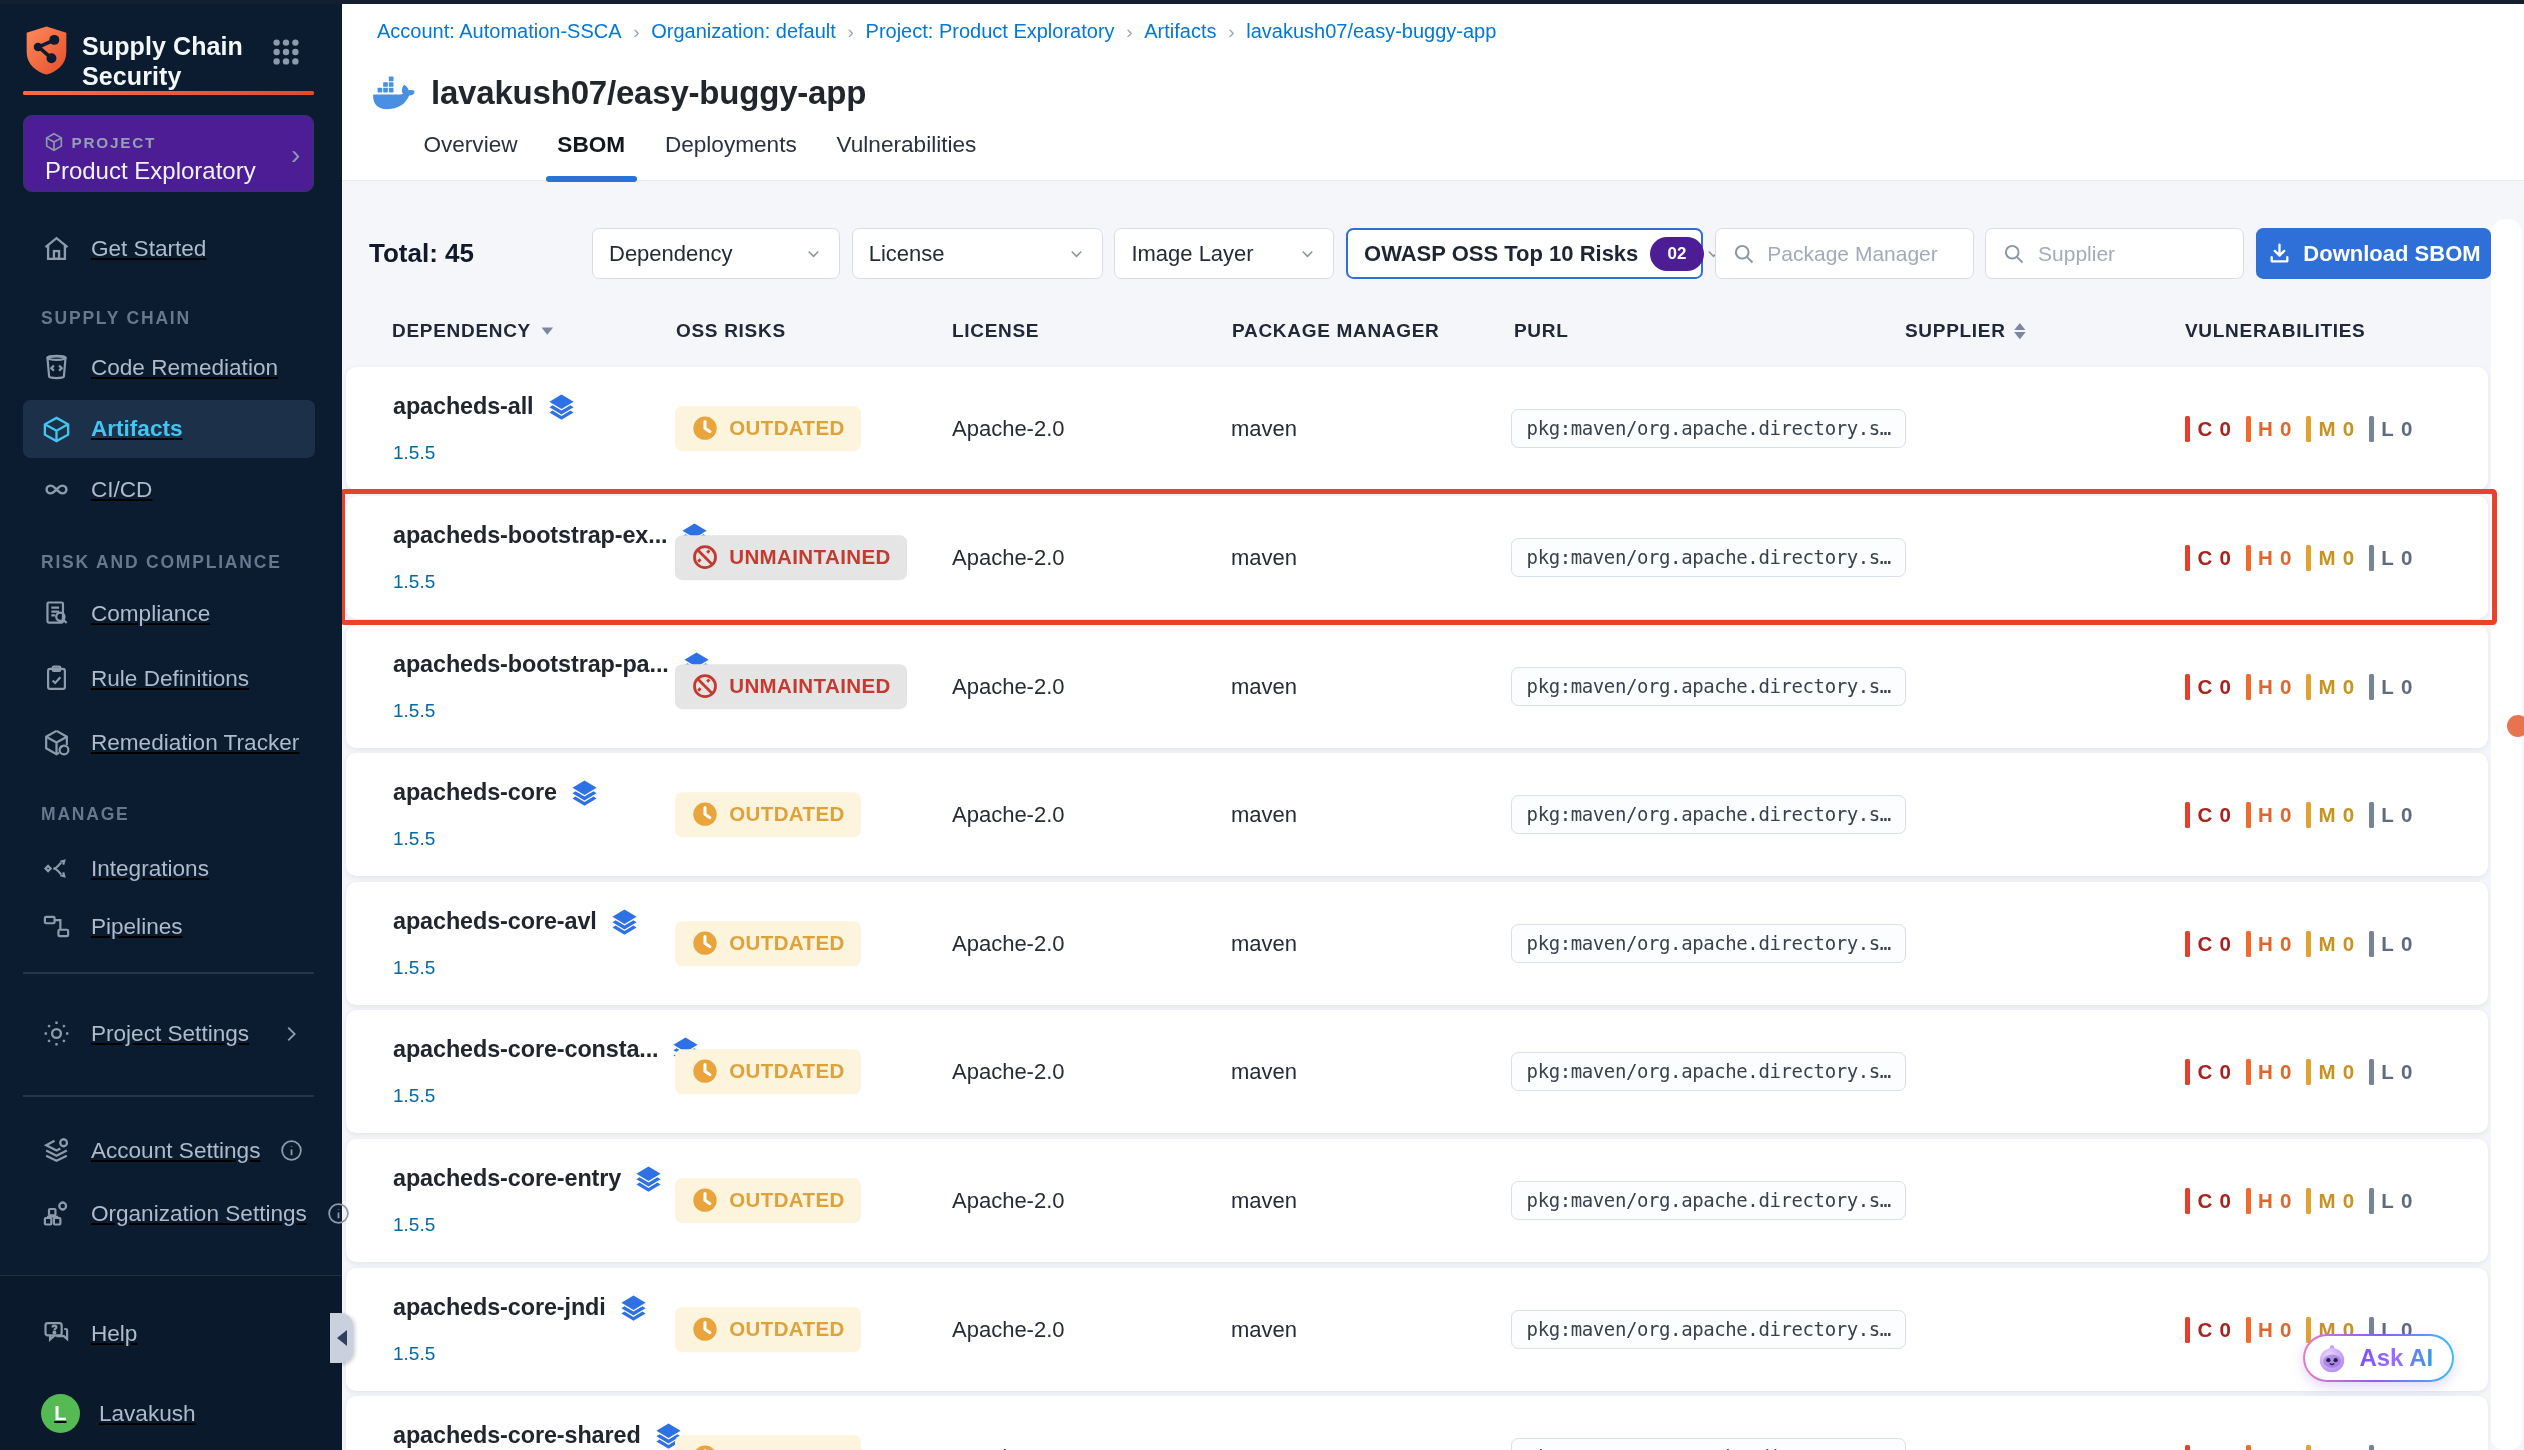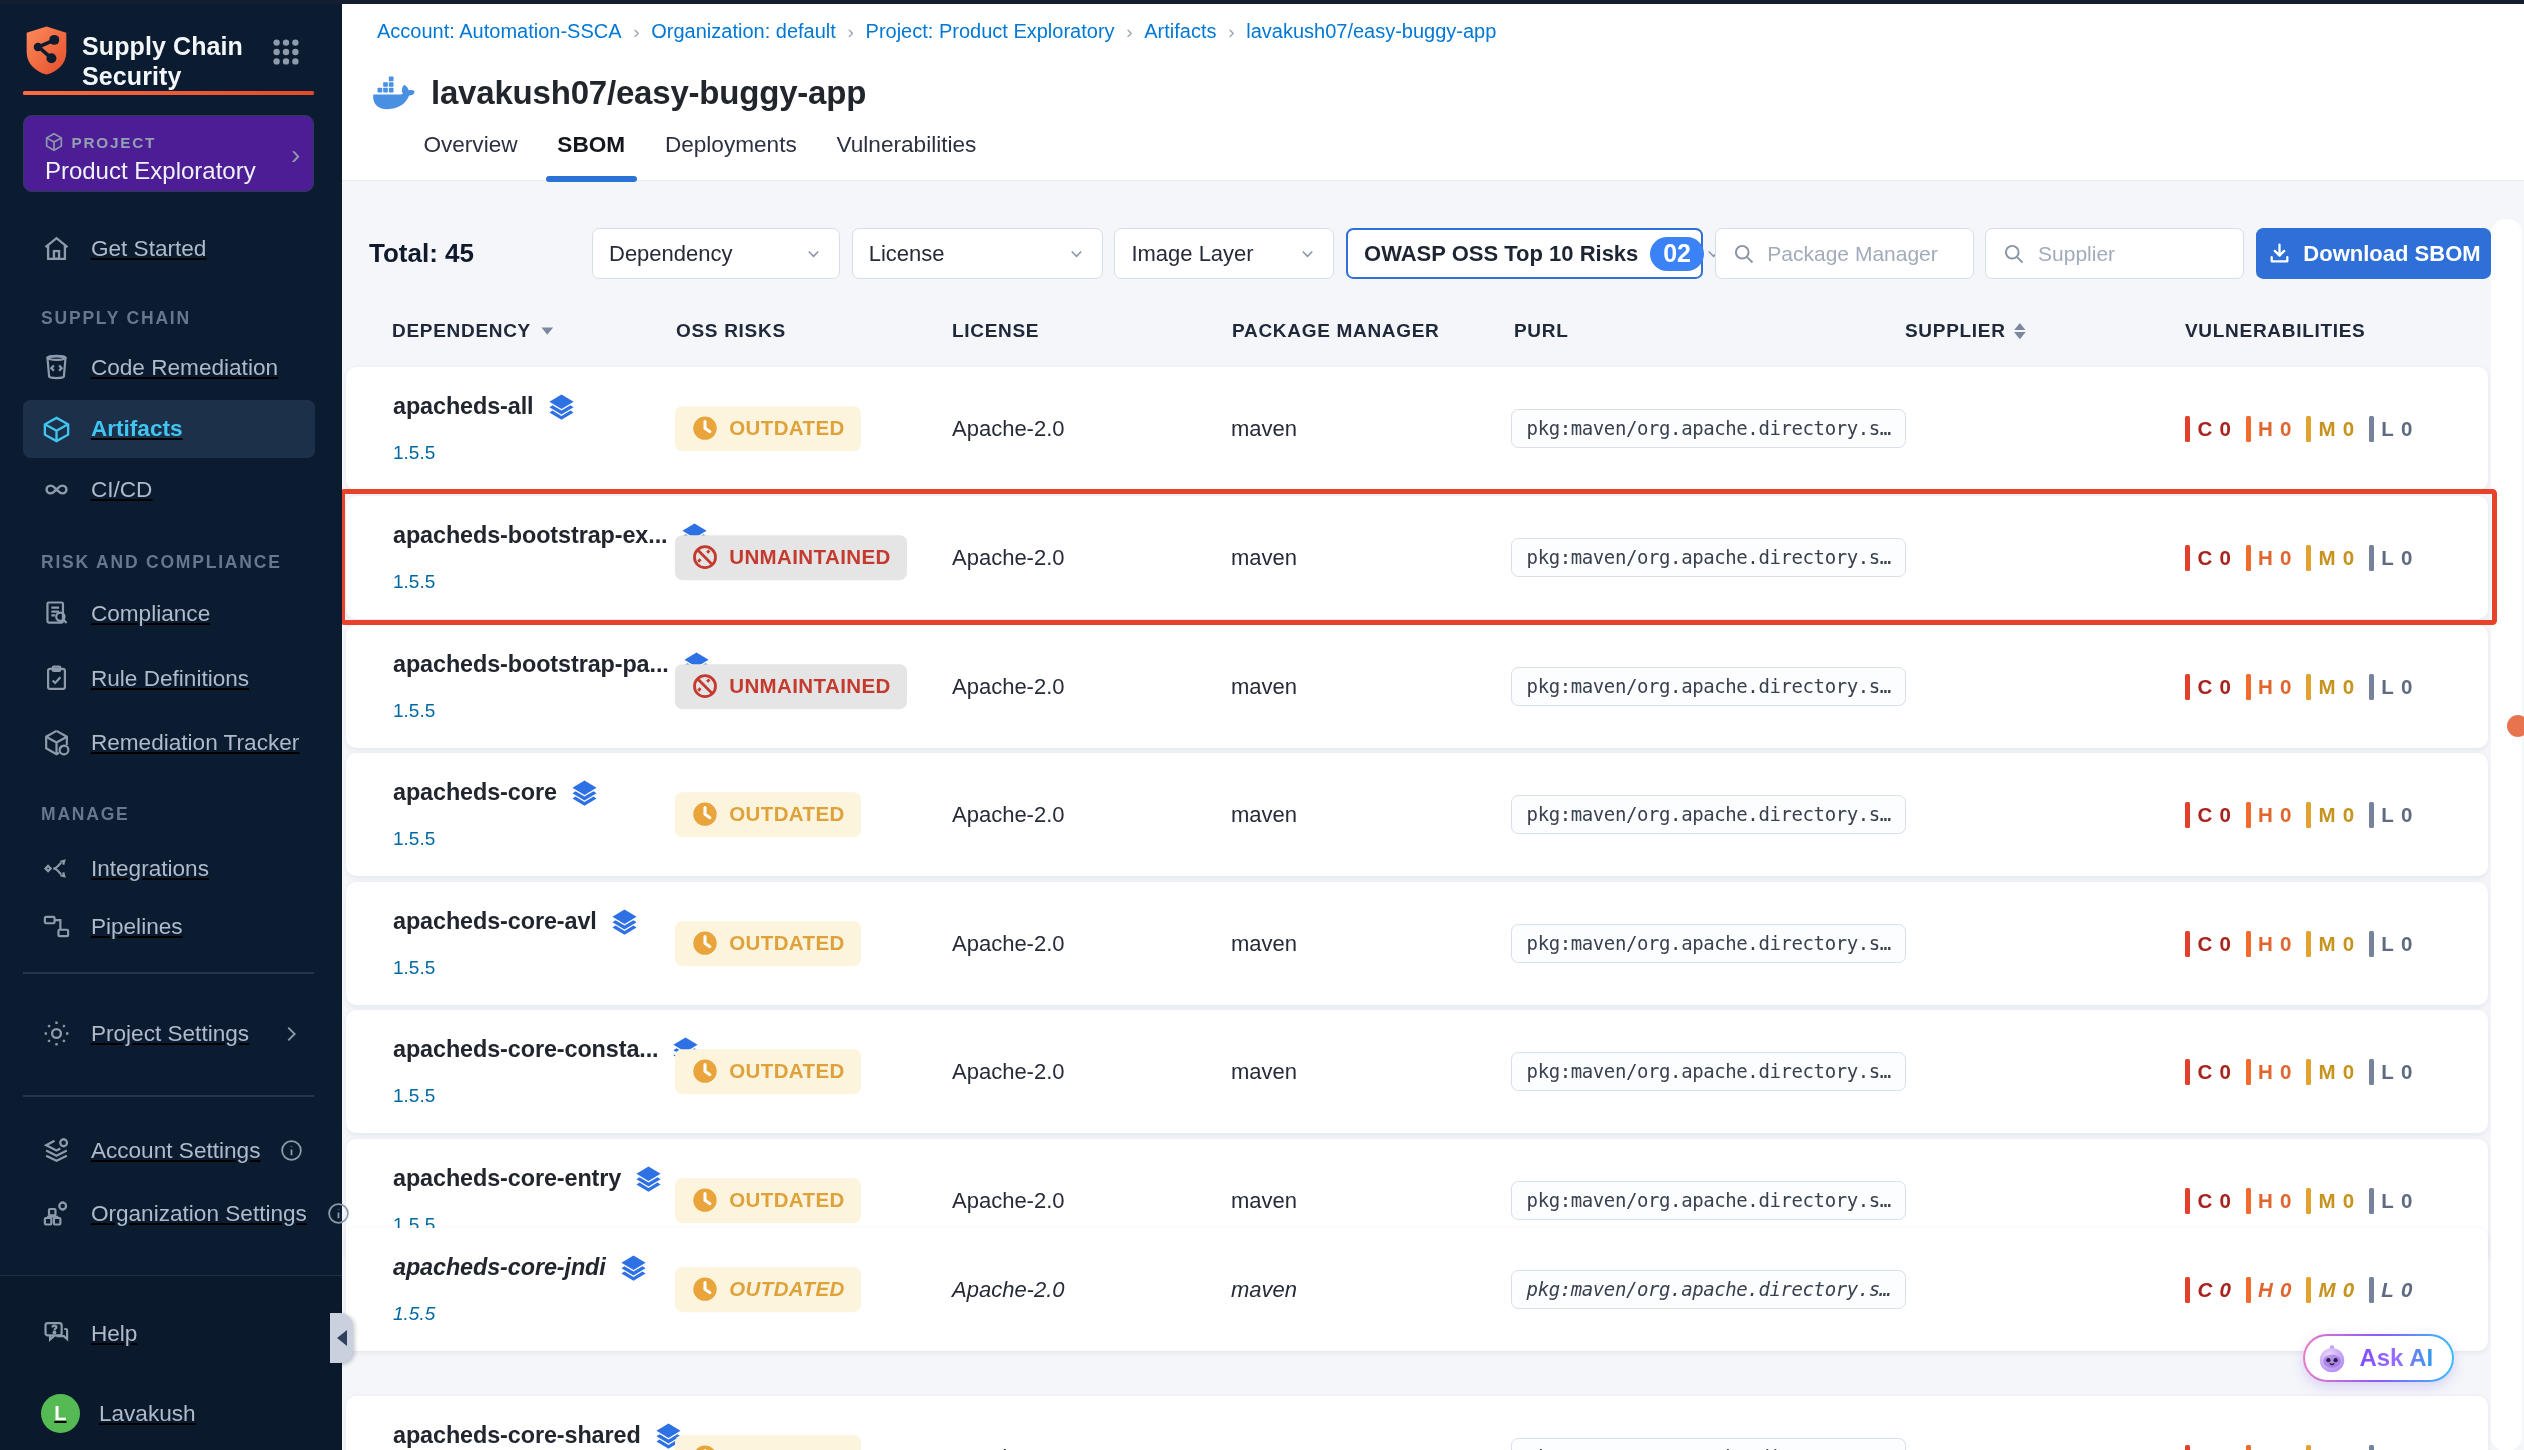--- a/index.html
+++ b/index.html
@@ -44,21 +44,21 @@
   .tab.active::after{content:'';position:absolute;left:-7.3px;right:-7.3px;bottom:-1.5px;height:5.8px;border-radius:3.7px;background:#2b72d7;}
 
   
   .total{position:absolute;left:369px;top:238px;font-size:26px;font-weight:700;color:#101a2c;z-index:5;}
   .filters{position:absolute;left:592px;top:228px;height:51px;display:flex;gap:11.7px;z-index:5;}
   .fbox{height:51px;background:#fff;border:1.5px solid #d7dde6;border-radius:7.3px;display:flex;align-items:center;padding:0 16px;font-size:22px;color:#252b37;}
   .select-box{justify-content:space-between;cursor:pointer;}
   .sel-dep{width:248px}.sel-lic{width:251px}.sel-img{width:220px}
   .owasp{width:357px;border:2.2px solid #2f6fd8;cursor:pointer;}
   .owasp .olbl{font-weight:700;color:#1d2433;white-space:nowrap;}
-  .count-pill{margin-left:11.7px;min-width:54px;height:34px;border-radius:730px;background:#3b82f6;color:#fff;font-size:25px;font-weight:700;display:flex;align-items:center;justify-content:center;padding:0 11.7px;}
+  .count-pill{margin-left:11.7px;min-width:54px;height:34px;border-radius:730px;background:#4c1d95;color:#fff;font-size:17px;font-weight:700;display:flex;align-items:center;justify-content:center;padding:0 11.7px;}
   .owasp .chev{margin-left:auto;}
   .search-box{gap:10.2px;}
   .sb-pm{width:259px}.sb-sup{width:259px}
   .search-box input{border:none;outline:none;background:transparent;font-size:21px;color:#2a3240;width:100%;}
   .search-box input::placeholder{color:#a2abba;}
   .download-btn{width:235px;height:51px;background:#2f6fd8;border:none;border-radius:7.3px;display:flex;align-items:center;justify-content:center;gap:11.7px;color:#fff;font-size:22px;font-weight:700;cursor:pointer;}
 
   
   .thead{position:absolute;top:320px;left:0;right:0;height:26px;z-index:4;}
   .th{position:absolute;display:flex;align-items:center;gap:8.8px;font-size:19px;font-weight:700;letter-spacing:0.7px;color:#20293a;white-space:nowrap;}
@@ -850,21 +850,21 @@
             </span>
           <span class="vg low">
               <span class="bar"></span>
               <b>L</b>
               <b>0</b>
             </span>
         </div>
       </div>
     </div>
 
-    <div class="row-card outdated" style="top: 1228px; font-style: italic;">
+    <div class="row-card outdated" style="top: 1268px;">
       <div class="dep-name">
         <span class="nm">apacheds-core-jndi</span>
         <span>
           <svg width="29" height="29" viewBox="0 0 24 24" fill="#2d71e5">
               <path d="M12 2 22 8 12 14 2 8Z"></path>
               <path d="M2 12.6 12 18.6 22 12.6 19.4 11 12 15.4 4.6 11Z"></path>
               <path d="M2 17 12 23 22 17 19.4 15.4 12 19.8 4.6 15.4Z"></path>
             </svg>
         </span>
       </div>

